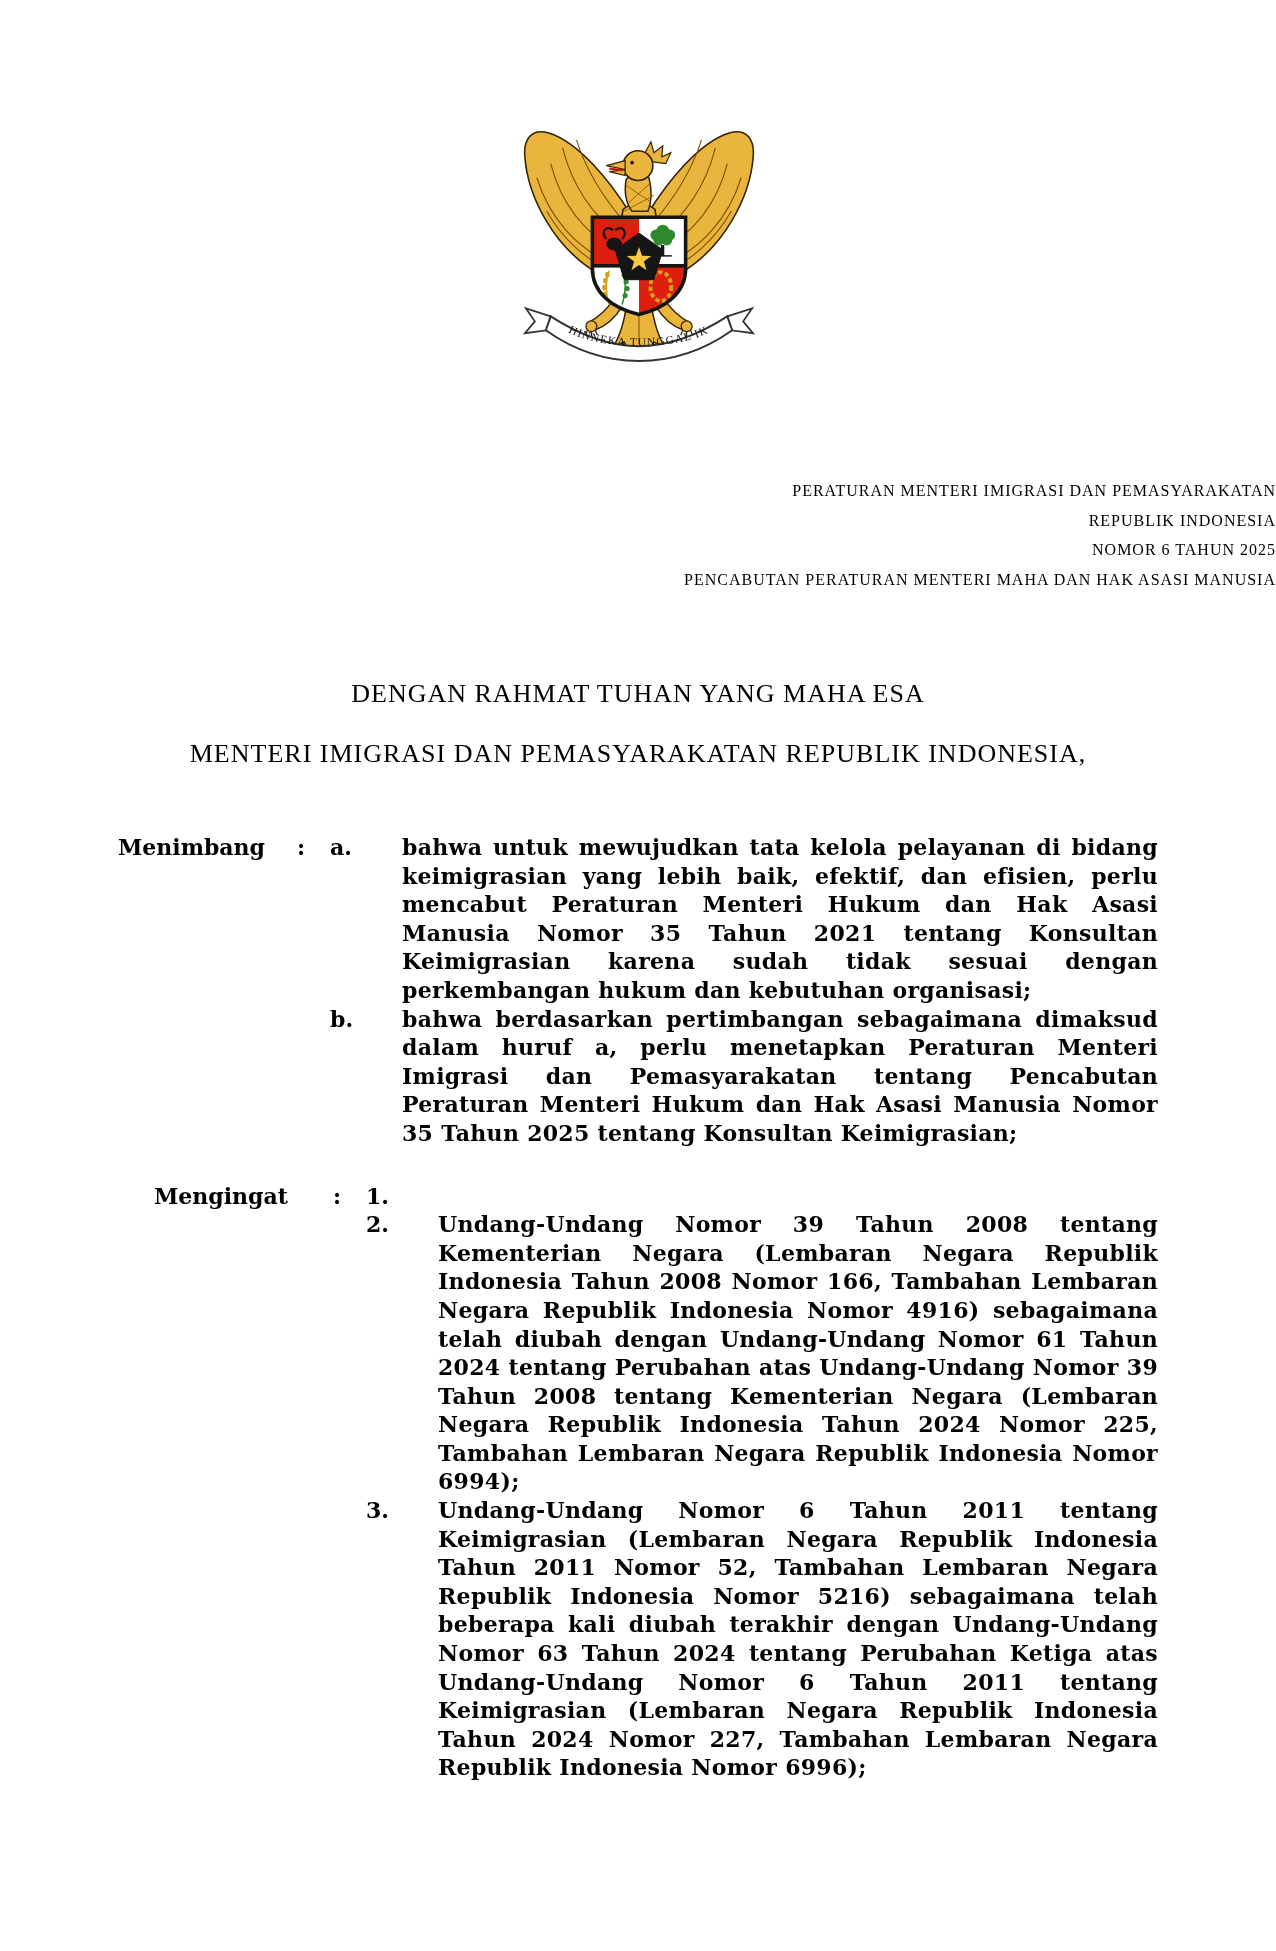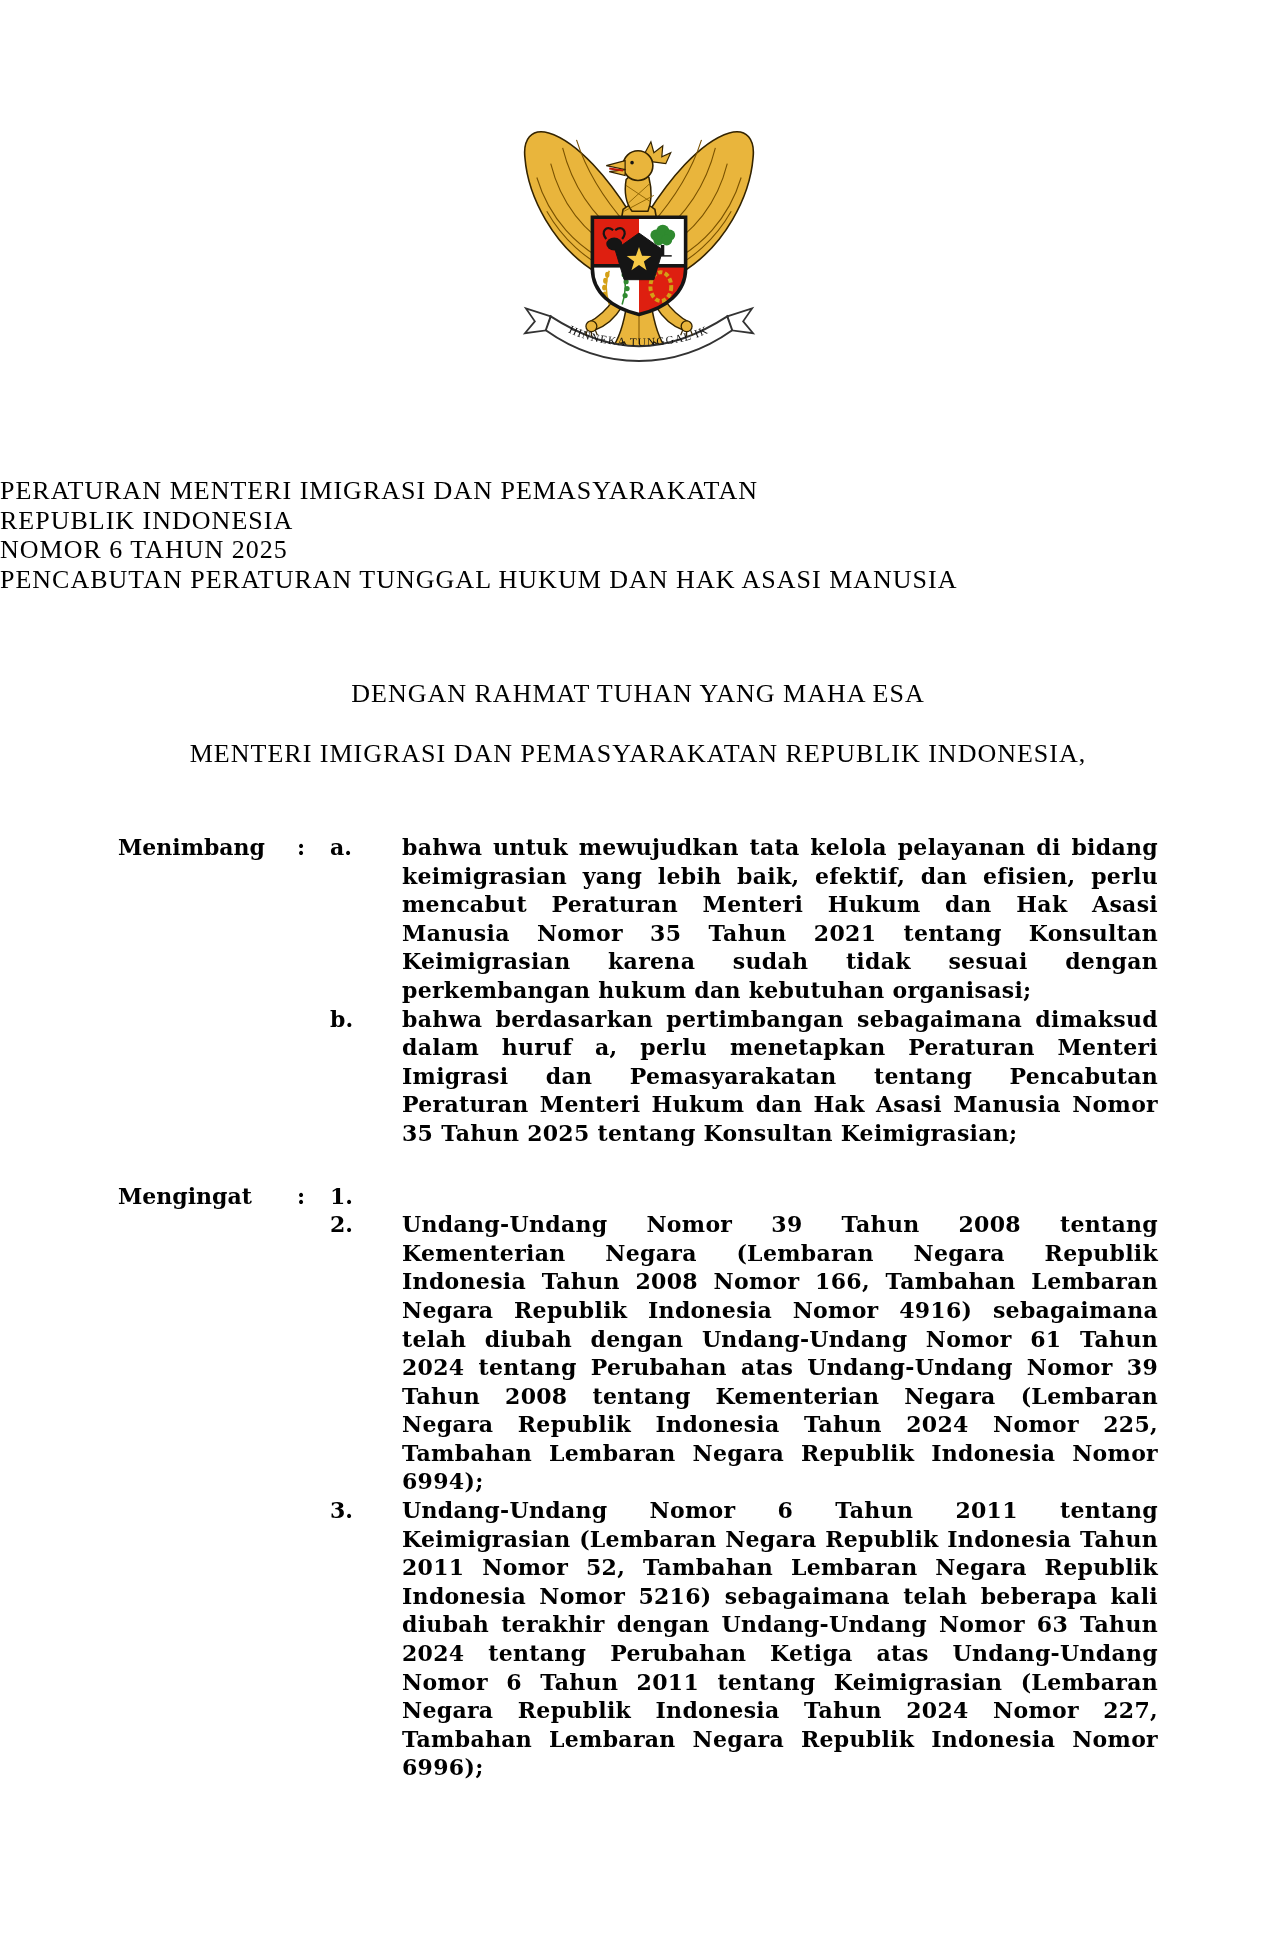--- a/index.html
+++ b/index.html
@@ -4,43 +4,43 @@
 <style>
   html,body { margin:0; padding:0; background:#ffffff; }
   .page {
     position:relative; width:1276px; height:1951px; background:#ffffff;
     color:#000; font-family:"DejaVu Serif", serif; overflow:hidden;
   }
   .emblem { position:absolute; left:515px; top:120px; width:248px; height:243px; }
 
   .title-block {
     position:absolute; top:476px; left:0; width:100%;
-    text-align:left; font-family:"Liberation Serif", serif;
-    font-size:26px; line-height:29.5px; letter-spacing:1px; color:#000;
+    text-align:right; font-family:"Liberation Serif", serif;
+    font-size:16px; line-height:29.5px; letter-spacing:1px; color:#000;
   }
   .title-line { white-space:pre; }
 
   .center-line {
     position:absolute; left:0; width:100%; text-align:center;
     font-family:"Liberation Serif", serif; font-size:26px; letter-spacing:1px;
     white-space:pre;
   }
   .invocation { top:679px; }
   .authority  { top:739px; }
 
   .clauses {
     position:absolute; top:833px; left:118px; width:1040px;
     font-size:22px; line-height:28.6px; color:#000;
   }
   .clause-row {
     display:grid; grid-template-columns:179px 33px 72px 1fr;
     align-items:start;
     font-weight:bold;
   }
-  .section-mengingat { margin-top:34px; }
+  .section-mengingat { margin-top:34px;margin-left:36px; }
   .col-label  { text-align:left; }
   .col-colon  { text-align:left; }
   .col-marker { text-align:left; }
   .col-text   { text-align:justify; letter-spacing:0.3px; }
 </style>
 </head>
 <body>
 
 <div class="page">
 
@@ -147,21 +147,21 @@
       <circle cx="173" cy="208" r="5.5" fill="#E9B53C" stroke="#332300" stroke-width="1.3"></circle>
       <path d="M73,212 L71,217 M77,213 L77,218 M81,212 L83,217" stroke="#332300" stroke-width="1.2" fill="none"></path>
       <path d="M169,212 L167,217 M173,213 L173,218 M177,212 L179,217" stroke="#332300" stroke-width="1.2" fill="none"></path>
     </g>
   </svg>
 
   <div class="title-block">
     <div class="title-line">PERATURAN MENTERI IMIGRASI DAN PEMASYARAKATAN</div>
     <div class="title-line">REPUBLIK INDONESIA</div>
     <div class="title-line">NOMOR 6 TAHUN 2025</div>
-    <div class="title-line">PENCABUTAN PERATURAN TUNGGAL HUKUM DAN HAK ASASI MANUSIA</div>
+    <div class="title-line">PENCABUTAN PERATURAN MENTERI MAHA DAN HAK ASASI MANUSIA</div>
   </div>
 
   <div class="center-line authority">MENTERI IMIGRASI DAN PEMASYARAKATAN REPUBLIK INDONESIA,</div>
   <div class="center-line invocation">DENGAN RAHMAT TUHAN YANG MAHA ESA</div>
 
   <div class="clauses">
 
     <section>
       <div class="clause-row">
         <div class="col-label">Menimbang</div>

